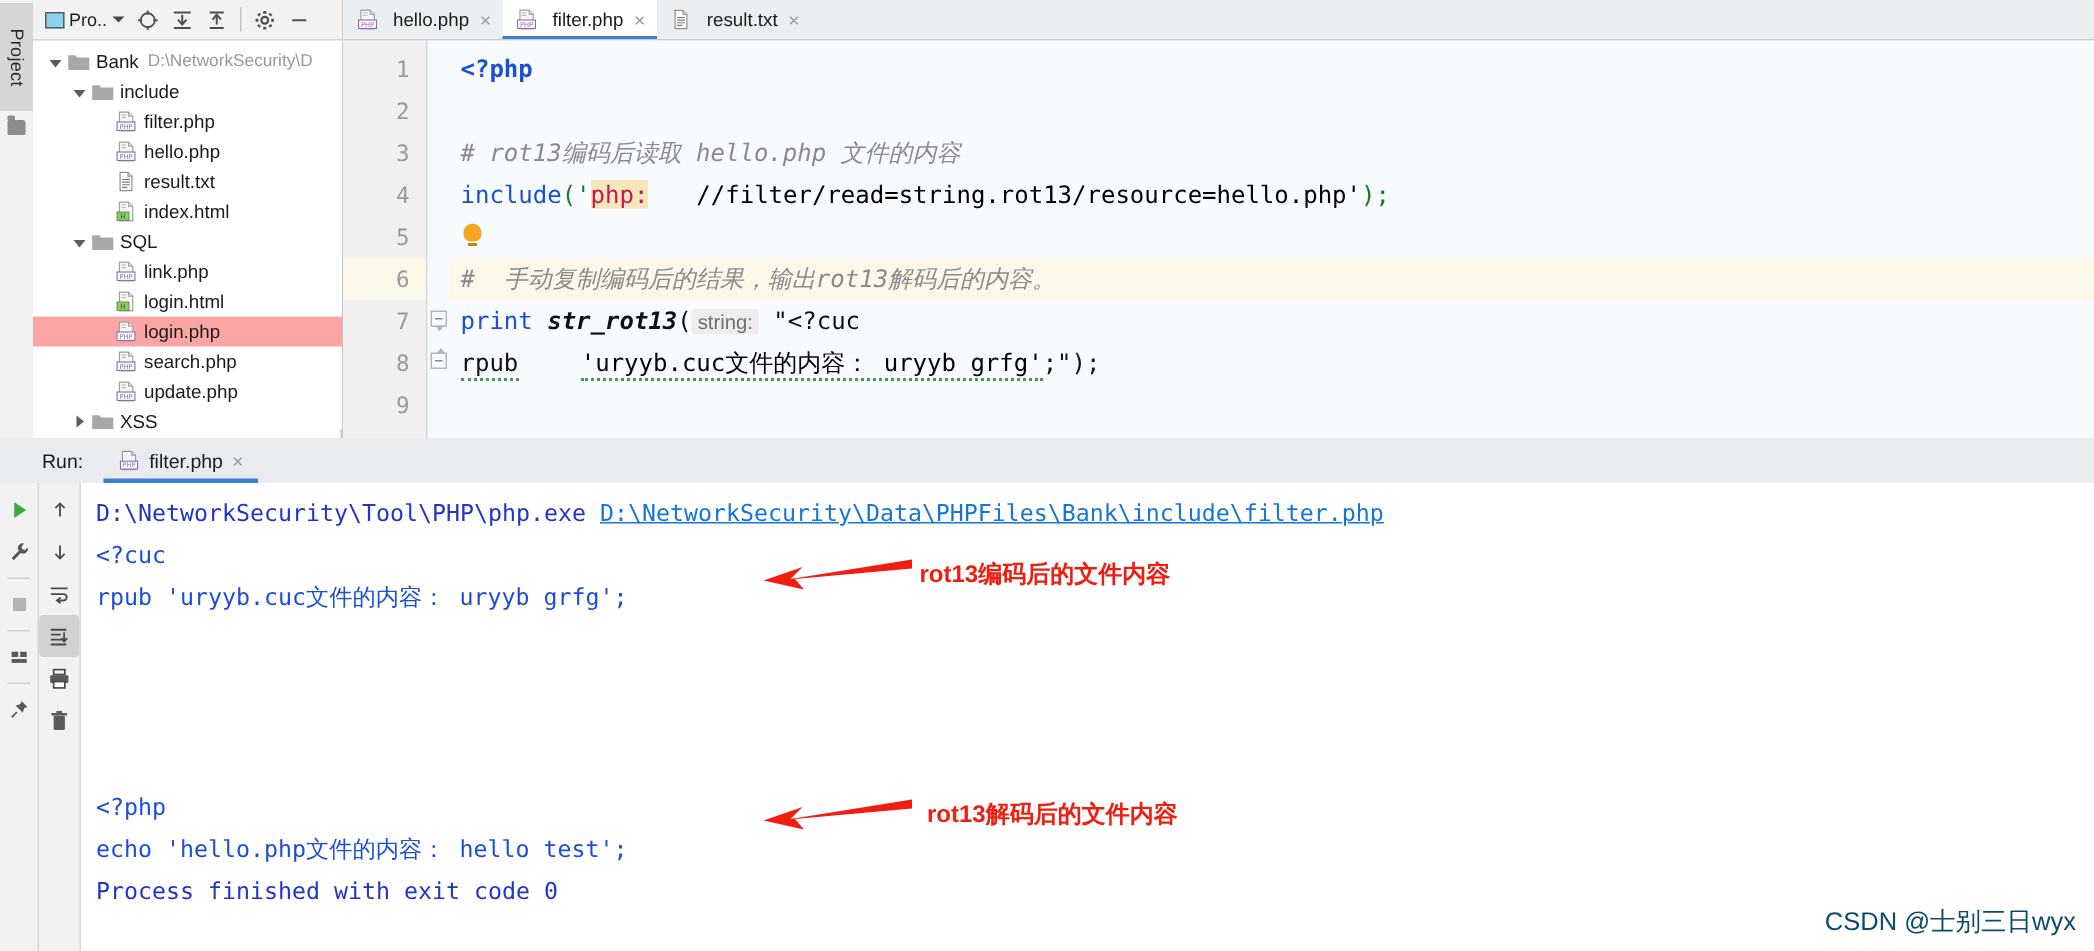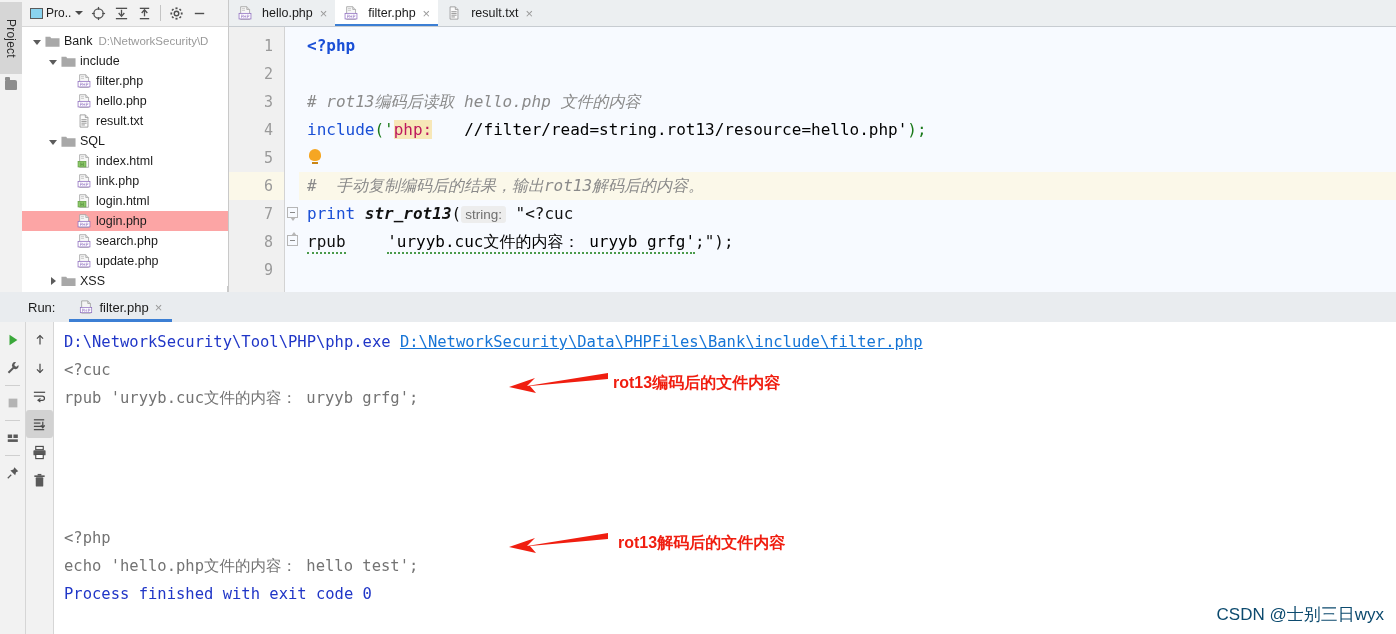--- a/index.html
+++ b/index.html
@@ -332,21 +332,21 @@
     background: #ffffff;
     padding: 6px 0 0 10px;
     font-family: "DejaVu Sans Mono", monospace;
     font-size: 15.5px;
     position: relative;
     overflow: hidden;
   }
   .coline { height: 28px; line-height: 28px; white-space: pre; }
   .c-blue { color: #2036c7; }
   .c-link { color: #1675d6; text-decoration: underline; }
-  .c-black { color: #737373; }
+  .c-black { color: #1d4ed8; }
   .c-bluetext { color: #2036c7; }
 
   .annot {
     position: absolute;
     font-family: "Liberation Sans", sans-serif;
     font-size: 16px;
     font-weight: bold;
     color: #f01e10;
     white-space: nowrap;
   }
@@ -491,39 +491,39 @@
               <g stroke="#7a7a7a" stroke-width="0.85">
                 <line x1="5" y1="6.5" x2="11" y2="6.5"></line>
                 <line x1="5" y1="8.5" x2="11" y2="8.5"></line>
                 <line x1="5" y1="10.5" x2="11" y2="10.5"></line>
                 <line x1="5" y1="12.5" x2="9" y2="12.5"></line>
               </g>
             </svg></span>
           <span class="lbl-name">result.txt</span>
         </div>
         <div class="tree-row">
+          <span style="display:inline-block;width:42px"></span>
+          <span class="tw"></span>
+          <span class="ic"><svg width="14" height="14" viewBox="0 0 16 16">
+              <path d="M3 0.8 h7 l3.2 3.2 v11.2 h-10.2 z" fill="#f7f7f7" stroke="#a0a0a0" stroke-width="0.9"></path>
+              <path d="M10 0.8 v3.2 h3.2" fill="#dcdcdc" stroke="#a0a0a0" stroke-width="0.8"></path>
+              <line x1="4.5" y1="3" x2="8" y2="3" stroke="#b0b0b0" stroke-width="0.7"></line>
+              <line x1="4.5" y1="5" x2="8" y2="5" stroke="#b0b0b0" stroke-width="0.7"></line>
+              <rect x="1.2" y="8.4" width="9" height="6.4" fill="#8cc96a" stroke="#5e9a3e" stroke-width="0.8"></rect>
+              <text x="5.7" y="13.6" font-size="5.4" text-anchor="middle" fill="#2e5c1c" font-family="DejaVu Sans, sans-serif">H</text>
+            </svg></span>
+          <span class="lbl-name">index.html</span>
+        </div>
+        <div class="tree-row">
           <span style="display:inline-block;width:26px"></span>
           <span class="tw down"></span>
           <span class="ic"><svg width="15" height="14" viewBox="0 0 16 14">
               <path d="M0.5 2.5 h5 l1.2 1.6 h8.8 v9 h-15 z" fill="#a8a8a8"></path>
             </svg></span>
           <span class="lbl-name">SQL</span>
-        </div>
-        <div class="tree-row">
-          <span style="display:inline-block;width:42px"></span>
-          <span class="tw"></span>
-          <span class="ic"><svg width="14" height="14" viewBox="0 0 16 16">
-              <path d="M3 0.8 h7 l3.2 3.2 v11.2 h-10.2 z" fill="#f7f7f7" stroke="#a0a0a0" stroke-width="0.9"></path>
-              <path d="M10 0.8 v3.2 h3.2" fill="#dcdcdc" stroke="#a0a0a0" stroke-width="0.8"></path>
-              <line x1="4.5" y1="3" x2="8" y2="3" stroke="#b0b0b0" stroke-width="0.7"></line>
-              <line x1="4.5" y1="5" x2="8" y2="5" stroke="#b0b0b0" stroke-width="0.7"></line>
-              <rect x="1.2" y="8.4" width="9" height="6.4" fill="#8cc96a" stroke="#5e9a3e" stroke-width="0.8"></rect>
-              <text x="5.7" y="13.6" font-size="5.4" text-anchor="middle" fill="#2e5c1c" font-family="DejaVu Sans, sans-serif">H</text>
-            </svg></span>
-          <span class="lbl-name">index.html</span>
         </div>
         <div class="tree-row">
           <span style="display:inline-block;width:42px"></span>
           <span class="tw"></span>
           <span class="ic"><svg width="14" height="14" viewBox="0 0 16 16">
               <path d="M3 0.8 h7 l3.2 3.2 v11.2 h-10.2 z" fill="#f7f7f7" stroke="#a0a0a0" stroke-width="0.9"></path>
               <path d="M10 0.8 v3.2 h3.2" fill="#dcdcdc" stroke="#a0a0a0" stroke-width="0.8"></path>
               <line x1="4.5" y1="3" x2="8" y2="3" stroke="#b0b0b0" stroke-width="0.7"></line>
               <line x1="4.5" y1="5" x2="8" y2="5" stroke="#b0b0b0" stroke-width="0.7"></line>
               <rect x="1.2" y="8.4" width="13.6" height="6.4" fill="#ffffff" stroke="#8d6bbf" stroke-width="0.85"></rect>

